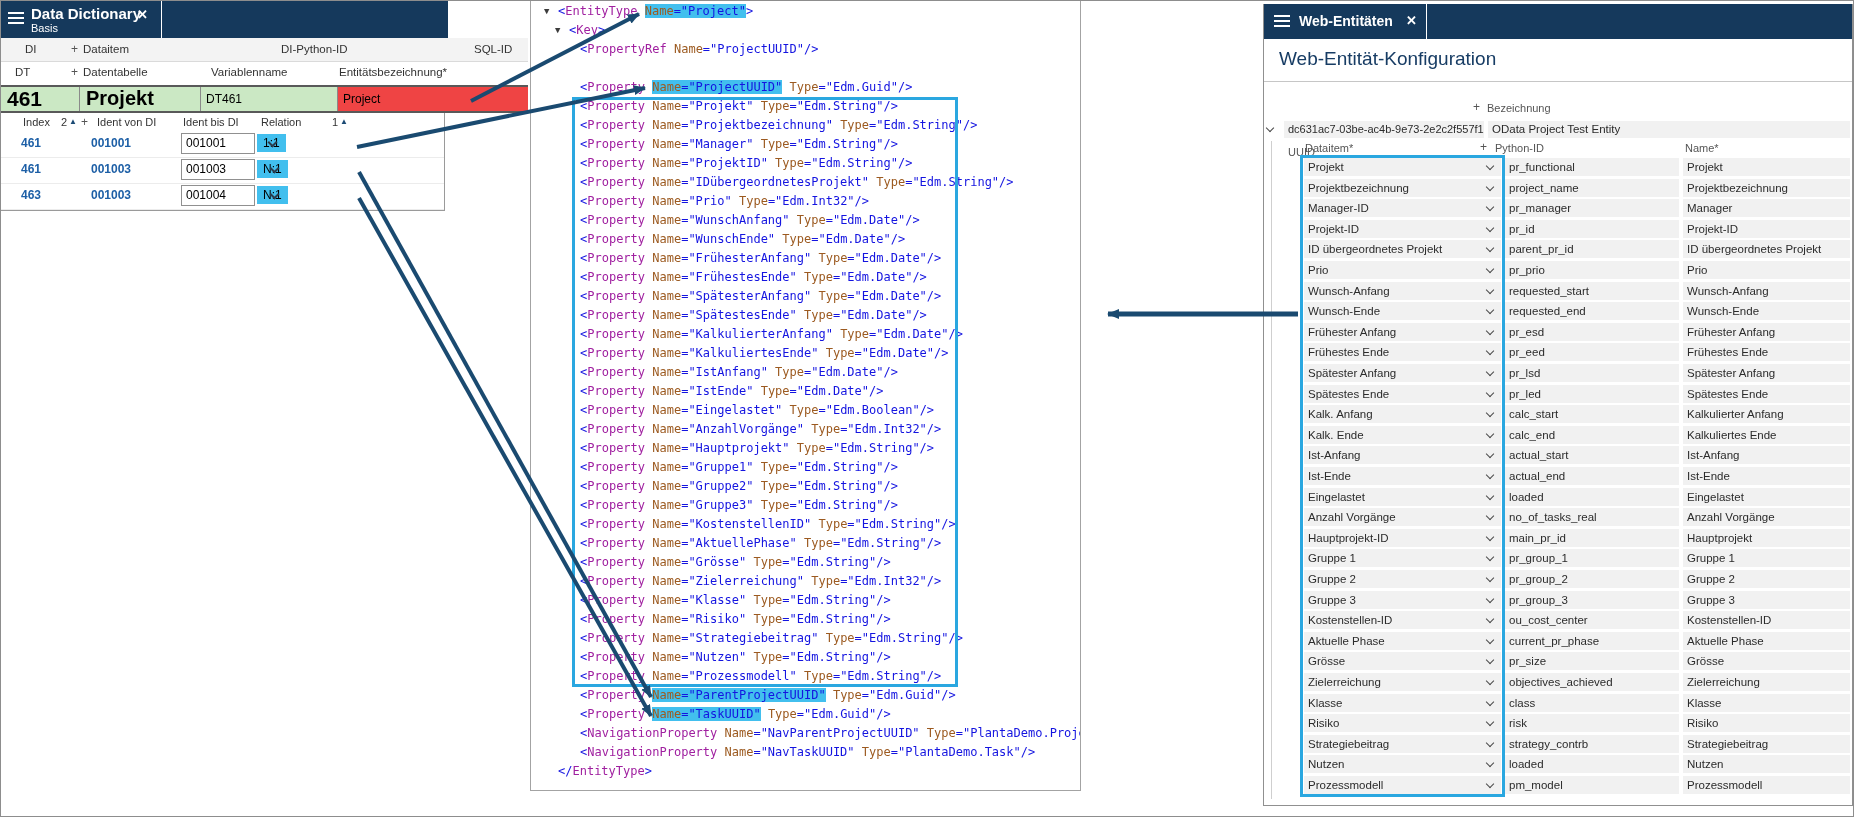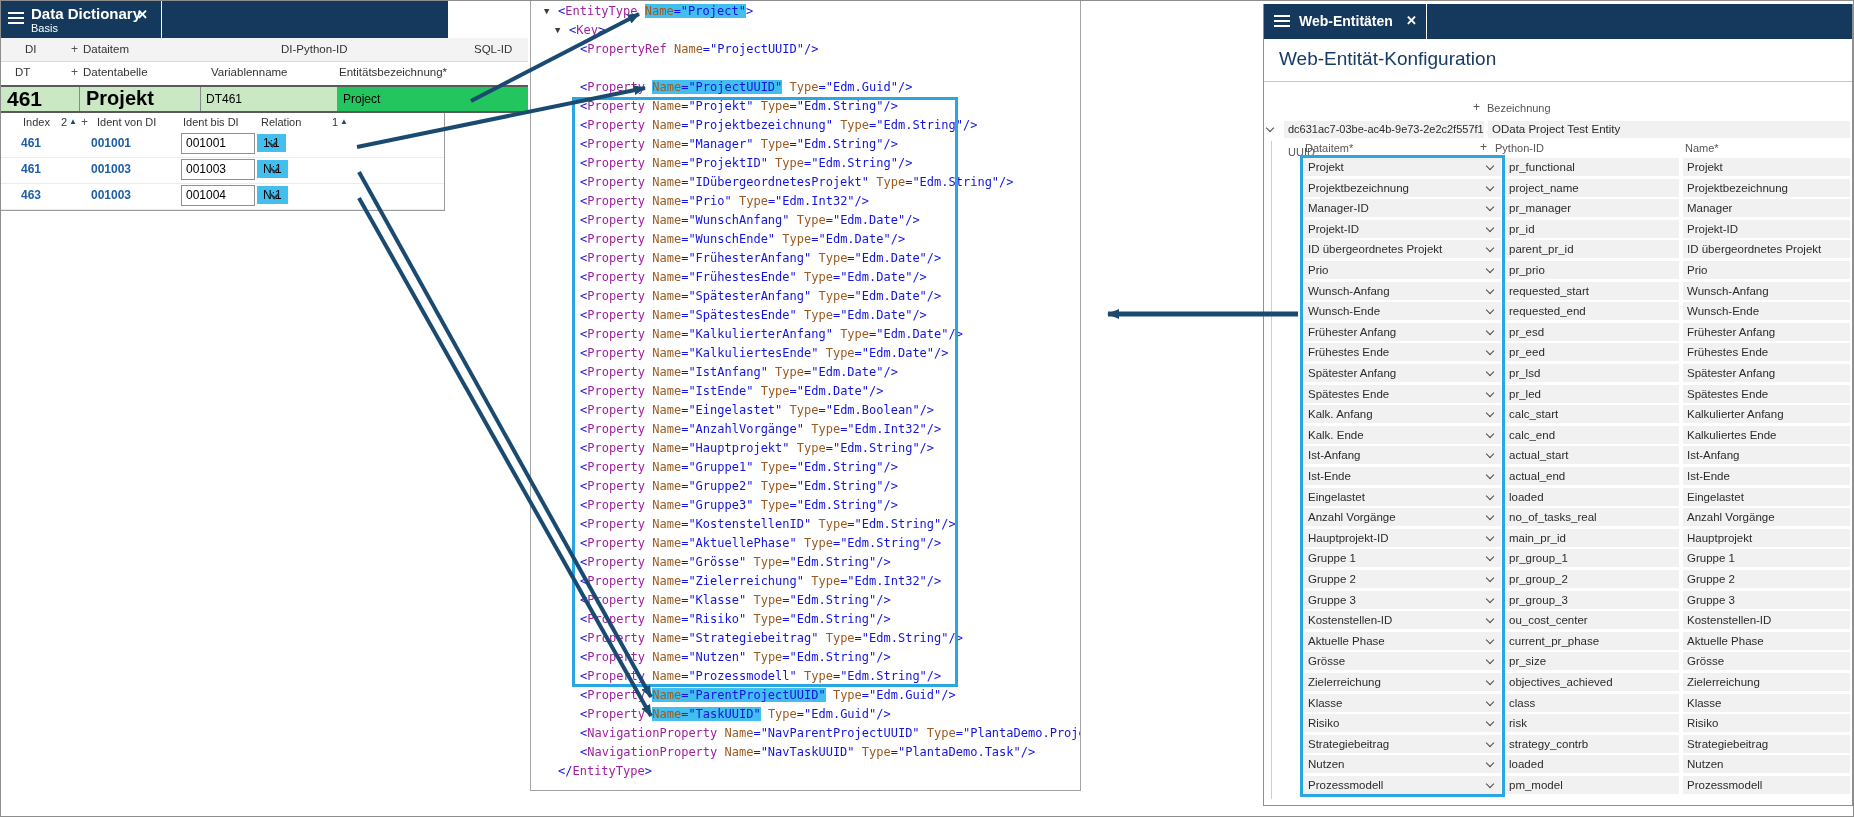--- a/index.html
+++ b/index.html
@@ -12,21 +12,21 @@
   .burger{width:16px;height:2px;background:#fff;box-shadow:0 5px 0 #fff,0 10px 0 #fff;}
   .ddtitle{font-size:15px;font-weight:bold;color:#ffffff;white-space:nowrap;}
   .ddsub{font-size:11px;color:#fff;}
   .closex{font-size:13px;font-weight:bold;color:#fff;cursor:pointer;}
   .vline{width:1px;background:#fff;}
   .hdrtxt{font-size:11.5px;color:#333;white-space:nowrap;}
   .plus{font-size:12px;color:#555;}
   .bigcell{font-size:21px;font-weight:bold;color:#000;}
   .smcell{font-size:12px;color:#000;}
   .greenbg{background:#cbe8c4;}
-  .tealbg{background:#22c55e;}
+  .tealbg{background:#ef4444;}
   .bluetxt{color:#1d5fa6;font-weight:bold;font-size:12px;}
   .tri{font-size:8px;color:#1b4a74;}
   .whitecell{background:#fff;border:1px solid #909090;font-size:12px;color:#000;padding:2px 4px;}
   .dropcell{background:#42bfee;font-size:12px;color:#000;padding:2px 6px;position:relative;cursor:pointer;}
   .chev{position:absolute;width:7px;height:7px;border-right:2px solid #2b3e50;border-bottom:2px solid #2b3e50;
     transform:rotate(45deg);}
   
   .xmlpanel{border-left:1px solid #a3a3a3;border-right:1px solid #a3a3a3;border-bottom:1px solid #a3a3a3;
     background:#fff;overflow:hidden;}
   .xl{position:absolute;left:0;width:100%;height:19px;line-height:19px;white-space:pre;

